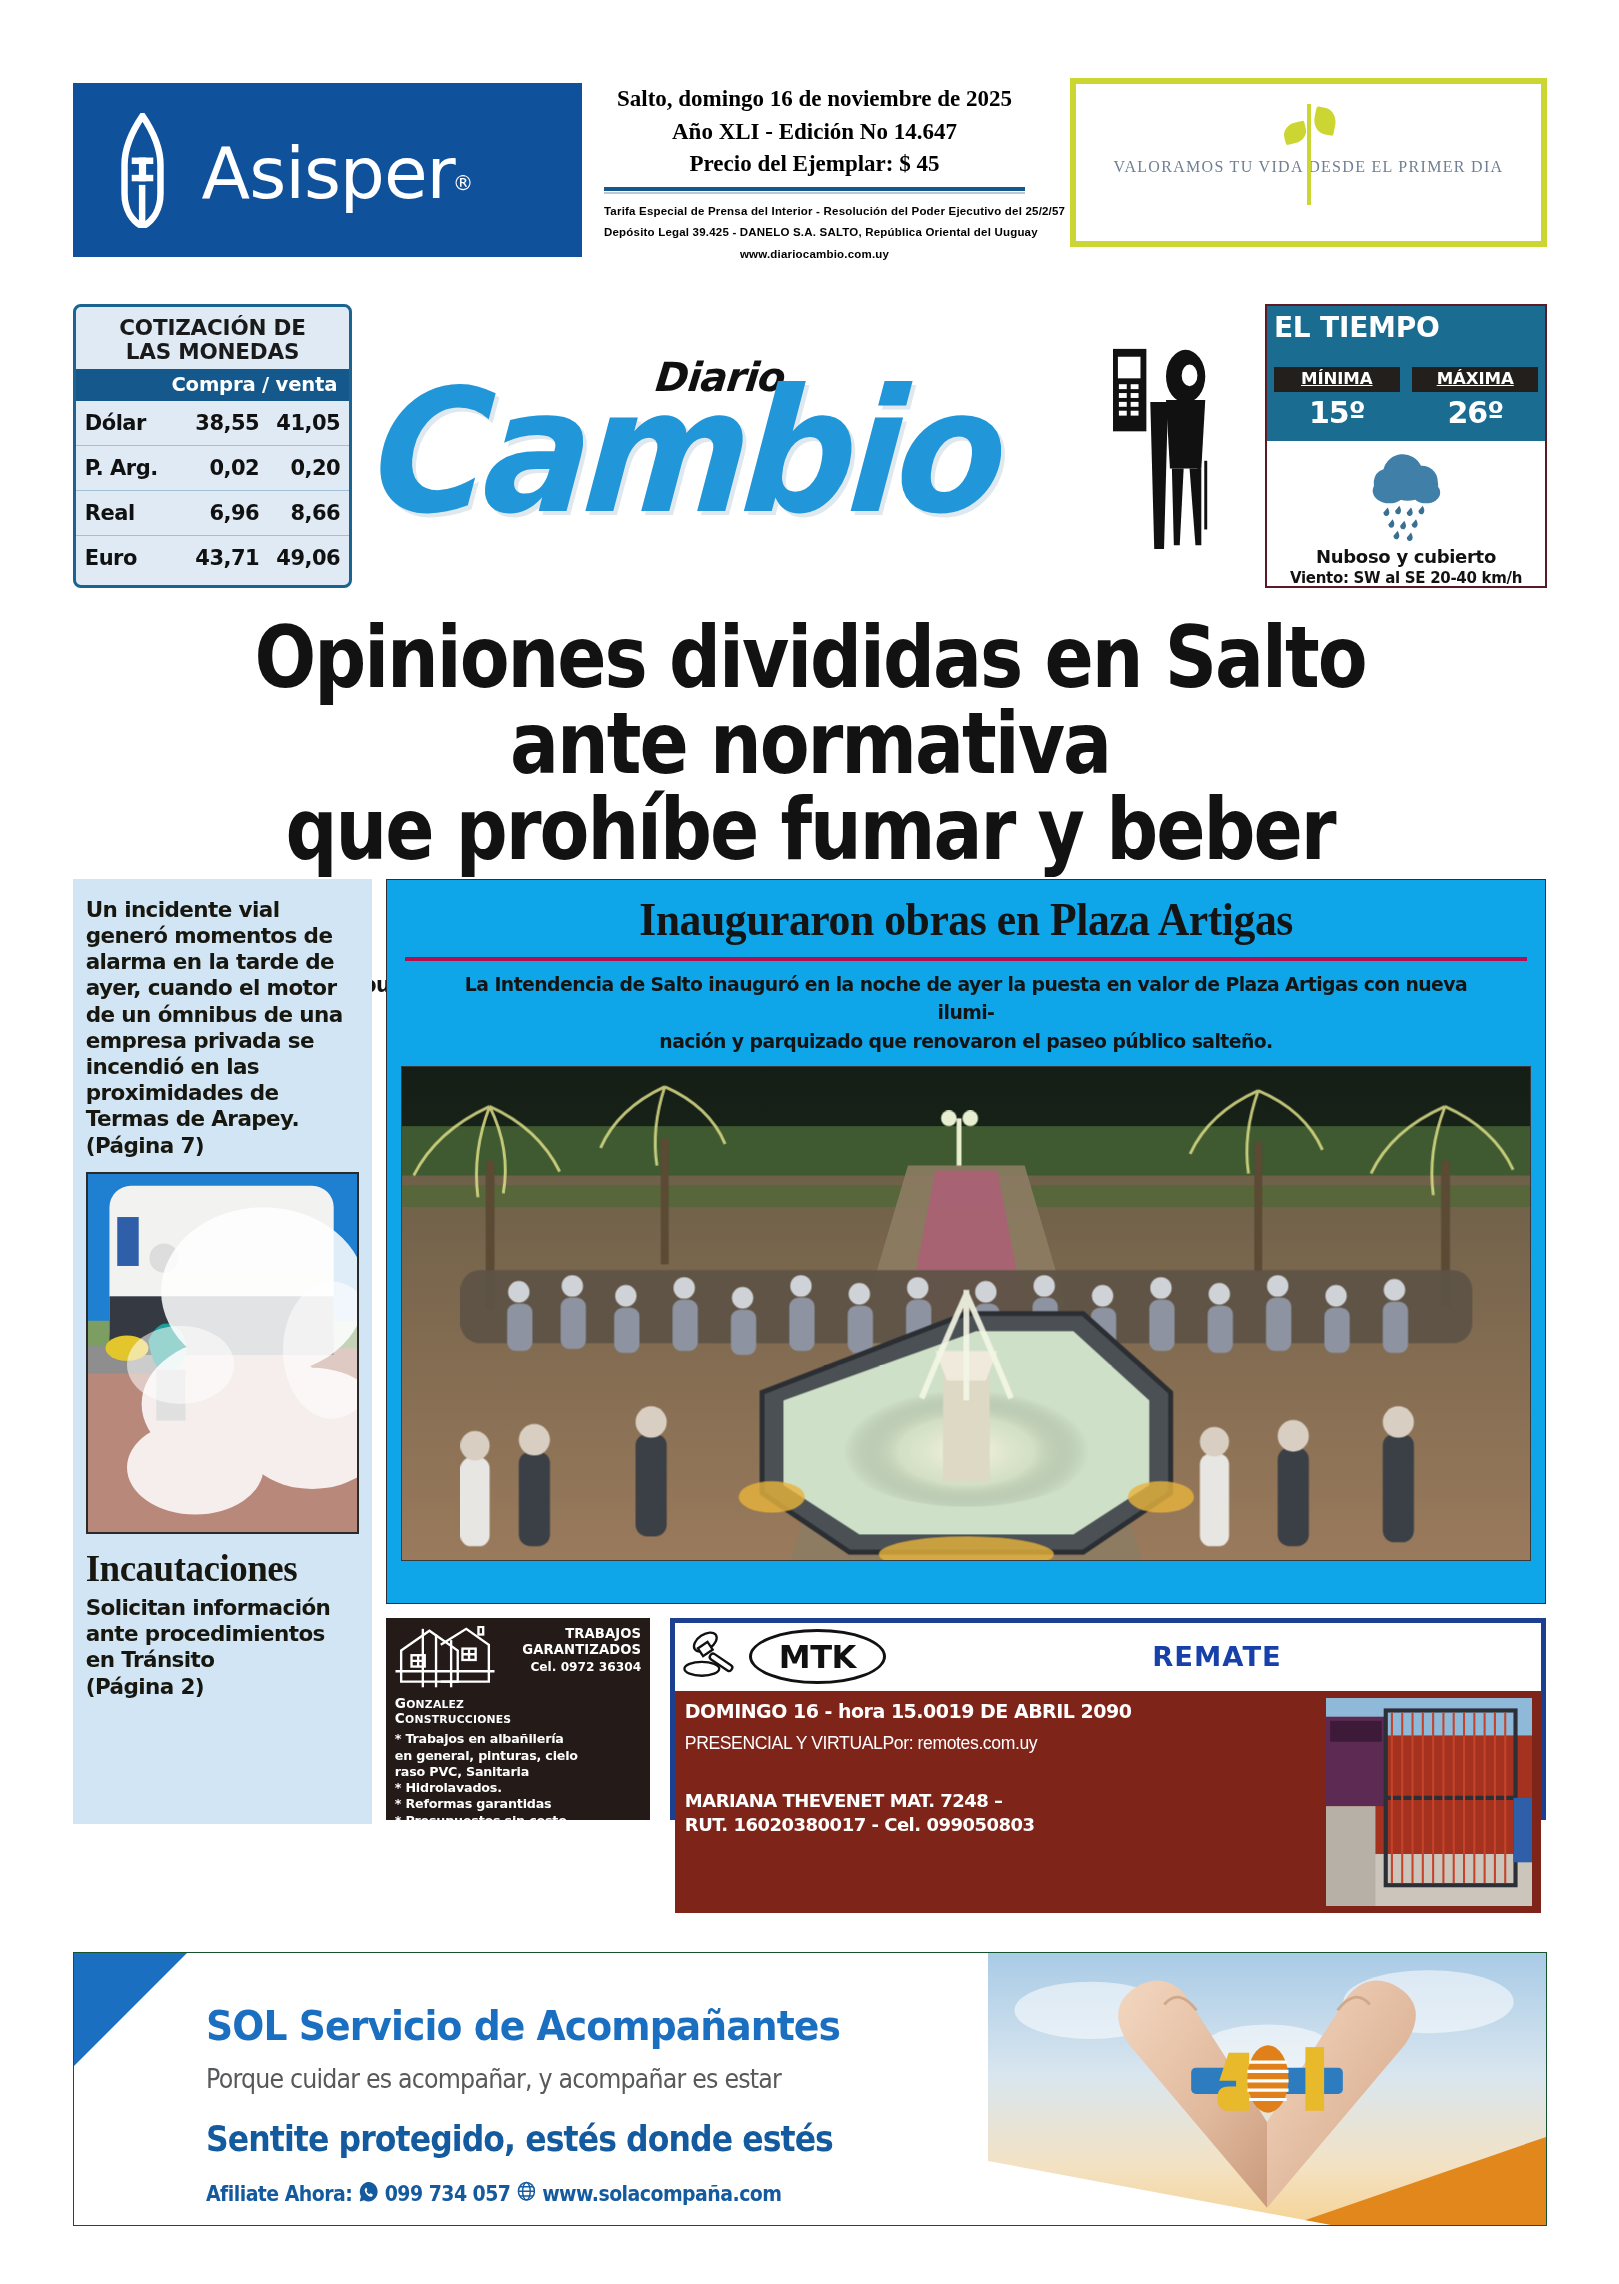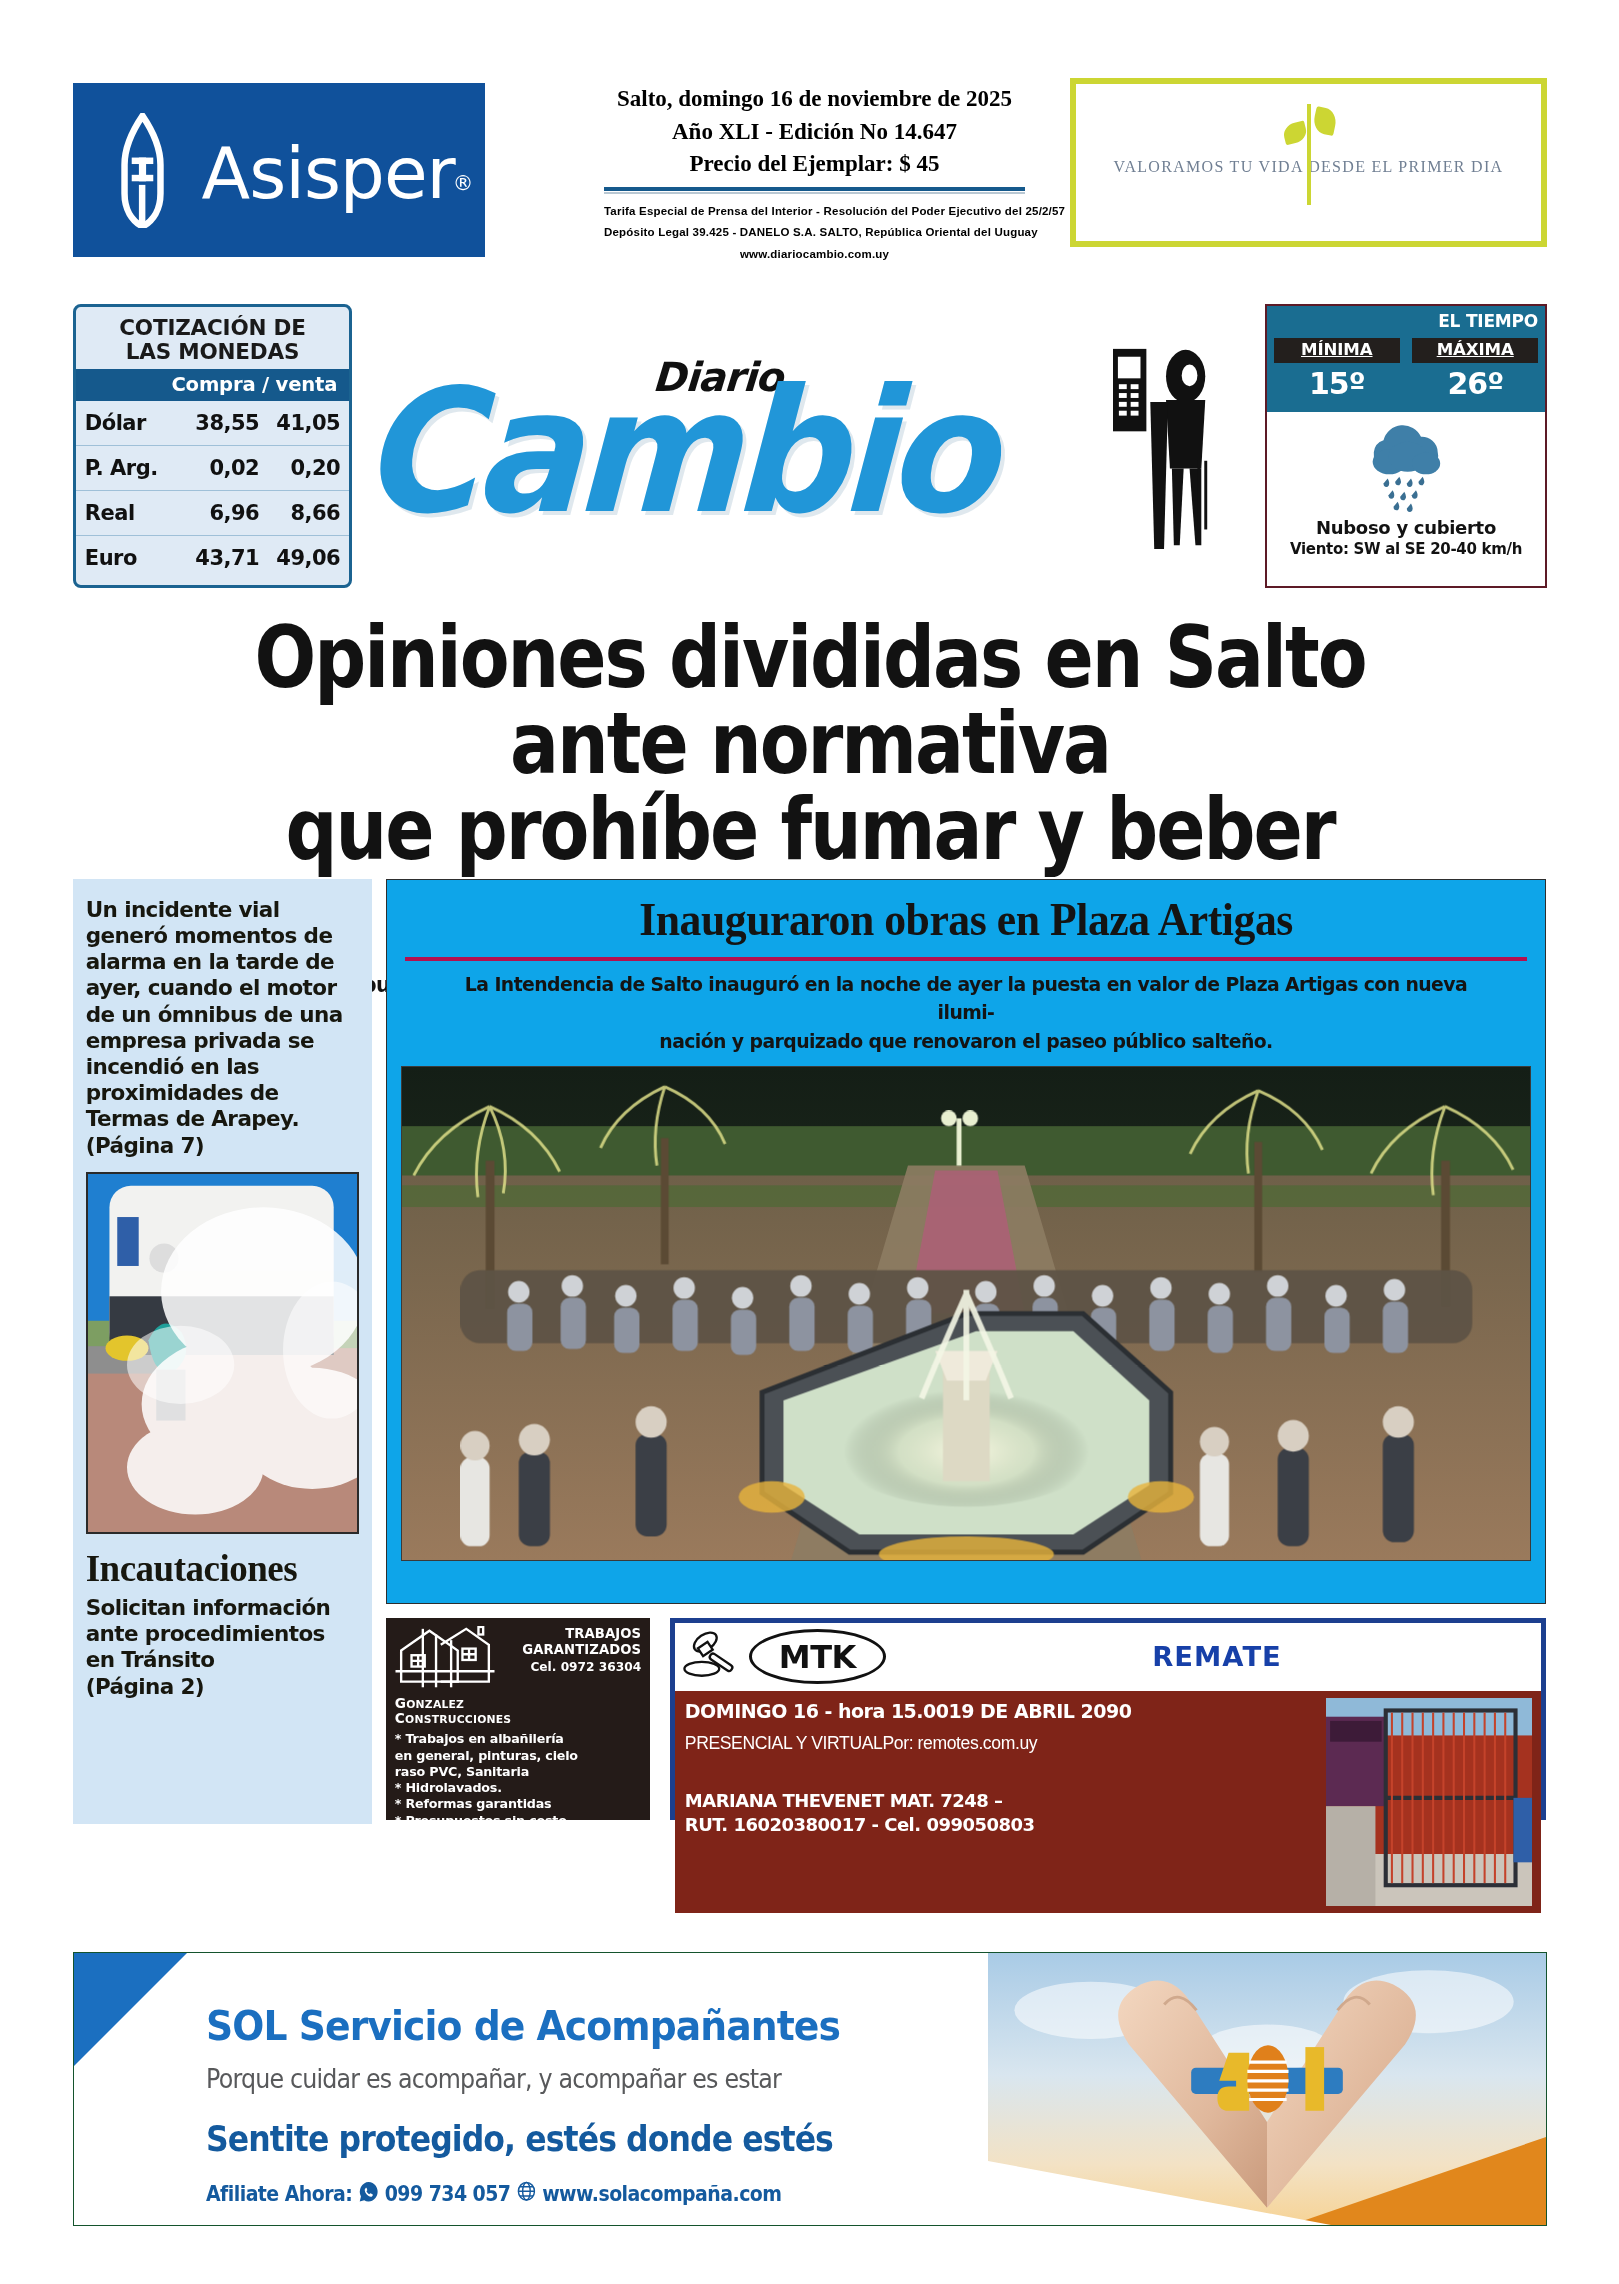--- a/index.html
+++ b/index.html
@@ -10,21 +10,21 @@
     font-family: "Liberation Sans", sans-serif;
     color: #111;
     position: relative;
     overflow: hidden;
   }
   .page { position: absolute; inset: 0; background: #fff; }
 
   
   .header { position:absolute; left:73px; top:83px; width:1474px; height:181px; }
   .asisper-box {
-    position:absolute; left:0; top:0; width:412px; height:174px;
+    position:absolute; left:0; top:0; width:509px; height:174px;
     background:#10519b; display:flex; align-items:center; padding-left:29px; gap:18.6px;
   }
   .asisper-mark { width:81px; height:115px; flex:0 0 auto; }
   .asisper-word {
     font-family:"DejaVu Sans", sans-serif; font-weight:400; font-size:71px;
     color:#fff; letter-spacing:-1px; line-height:1; position:relative; top:3.9px;
   }
   .asisper-reg { font-size:20.6px; vertical-align:super; position:relative; top:16.6px; left:-2px; }
 
   .hdr-center { position:absolute; left:531px; top:0; width:421px; text-align:center; }
@@ -96,22 +96,22 @@
     text-shadow:4.4px 4.4px 0 rgba(150,180,200,.30);
   }
   .lc-figure { position:absolute; left:730px; top:29px; width:118px; height:211px; }
 
   .tiempo {
     position:absolute; right:0; top:0; width:282px; height:284px;
     border:2.9px solid #5d1a26; background:#fff;
   }
   .tiempo-top { background:#1a6d91; padding:4.9px 6.9px 10.8px; }
   .tiempo-h {
-    font-family:"DejaVu Sans", sans-serif; font-weight:700; font-size:17px;
-    color:#fff; text-align:right; letter-spacing:-0.2px; margin-bottom:7px;
+    font-family:"DejaVu Sans", sans-serif; font-weight:700; font-size:28px;
+    color:#fff; text-align:left; letter-spacing:-0.2px; margin-bottom:23px;
   }
   .tiempo-cols { display:flex; gap:12.7px; justify-content:center; }
   .tiempo-col { text-align:center; flex:1; }
   .tiempo-tag {
     background:#231f1d; color:#fff; font-family:"DejaVu Sans", sans-serif; font-weight:700;
     font-size:16.6px; padding:2.4px 2px 3.9px; letter-spacing:-0.1px;text-decoration:underline;
   }
   .tiempo-num {
     color:#fff; font-family:"DejaVu Sans", sans-serif; font-weight:700; font-size:30px;
     margin-top:2.9px; letter-spacing:-1px;

